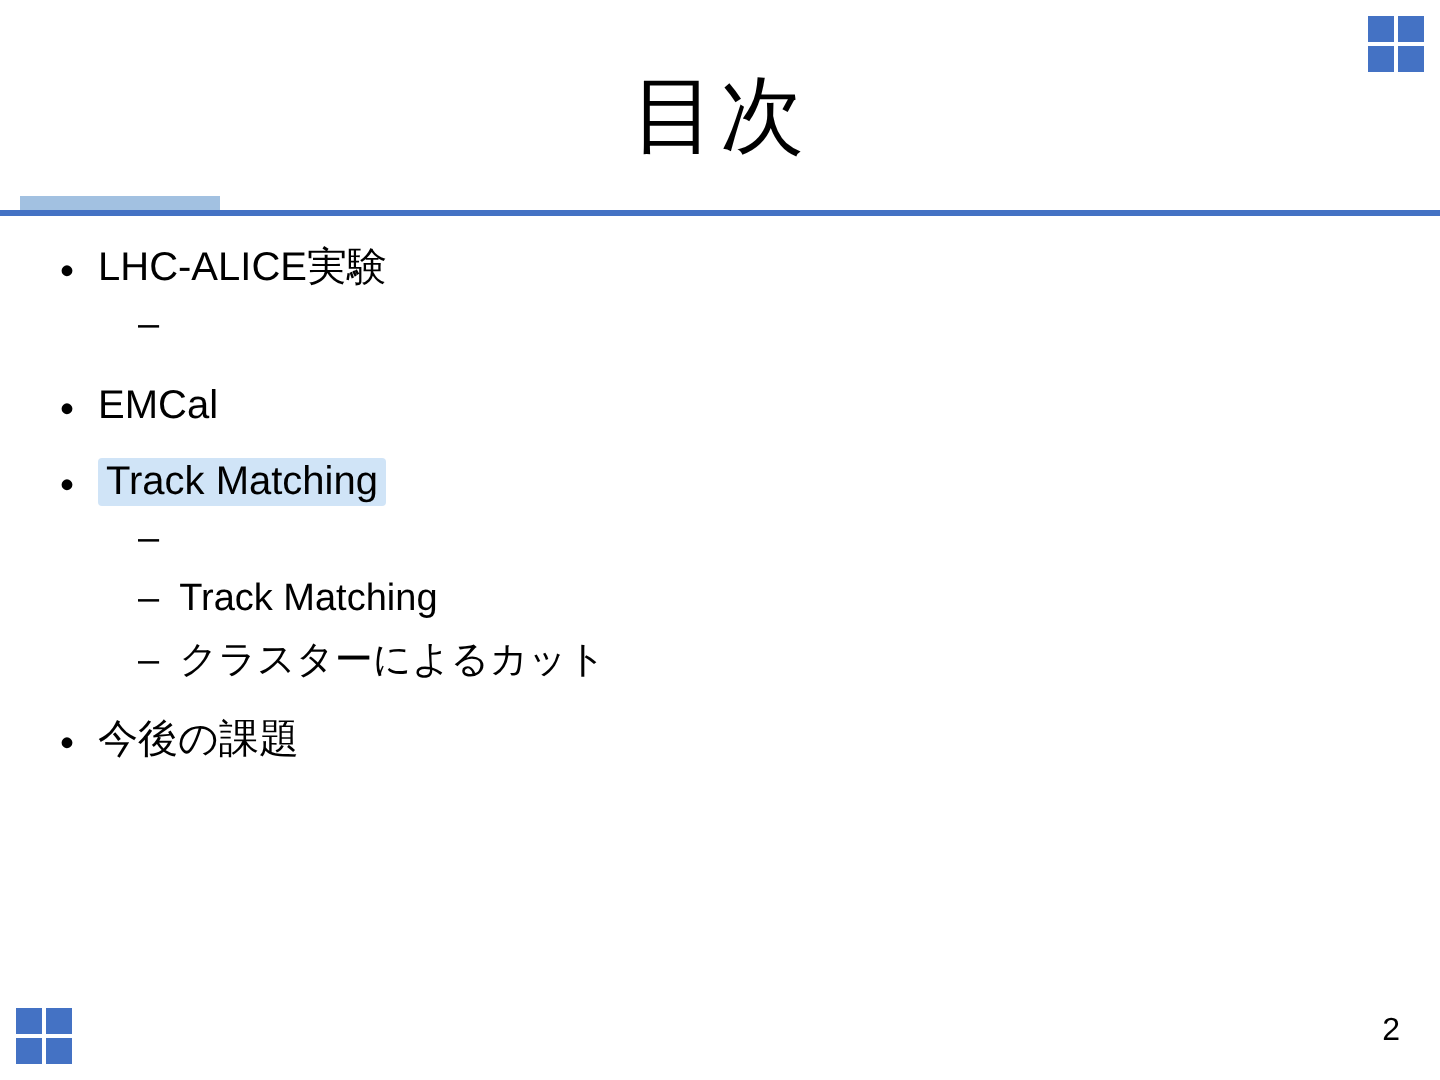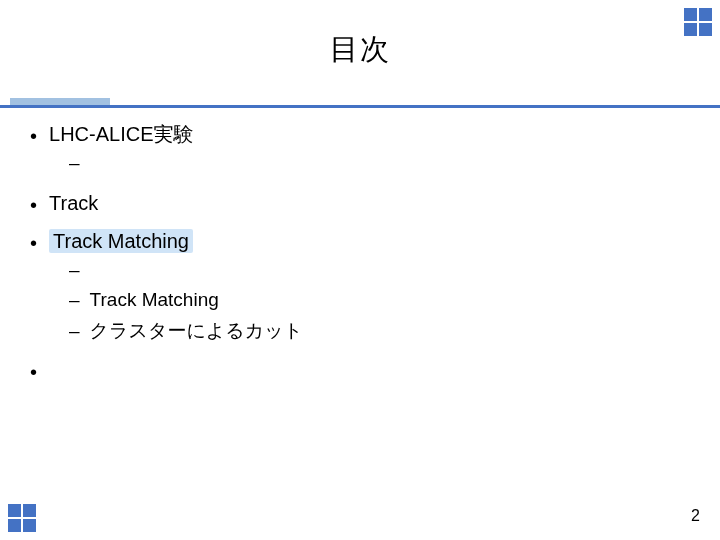--- a/index.html
+++ b/index.html
@@ -61,21 +61,21 @@
     
     .title-section {
       position: absolute;
       top: 30px;
       left: 0;
       right: 0;
       text-align: center;
     }
 
     .title-text {
-      font-size: 29px;
+      font-size: 42px;
       font-weight: normal;
       color: #000000;
       letter-spacing: 0.05em;
     }
 
     
     .title-accent-bar {
       position: absolute;
       top: 105px;
       left: 0;
@@ -189,21 +189,21 @@
           <ul class="sub-list">
             <li class="sub-item">
               <span class="sub-dash">–</span>
             </li>
           </ul>
         </div>
       </li>
 
       <li class="bullet-item">
         <span class="bullet-dot">•</span>
-        <span>Track</span>
+        <span>EMCal</span>
       </li>
 
       <li class="bullet-item">
         <span class="bullet-dot">•</span>
         <div>
           <span class="highlight-item">Track Matching</span>
           <ul class="sub-list">
             <li class="sub-item">
               <span class="sub-dash">–</span>
             </li>
@@ -214,20 +214,21 @@
             <li class="sub-item">
               <span class="sub-dash">–</span>
               <span>クラスターによるカット</span>
             </li>
           </ul>
         </div>
       </li>
 
       <li class="bullet-item">
         <span class="bullet-dot">•</span>
+        <span>今後の課題</span>
       </li>
 
     </ul>
   </div>
 
   <div class="page-number">2</div>
 
   <div class="deco-bottom-left">
     <div class="sq"></div>
     <div class="sq"></div>

